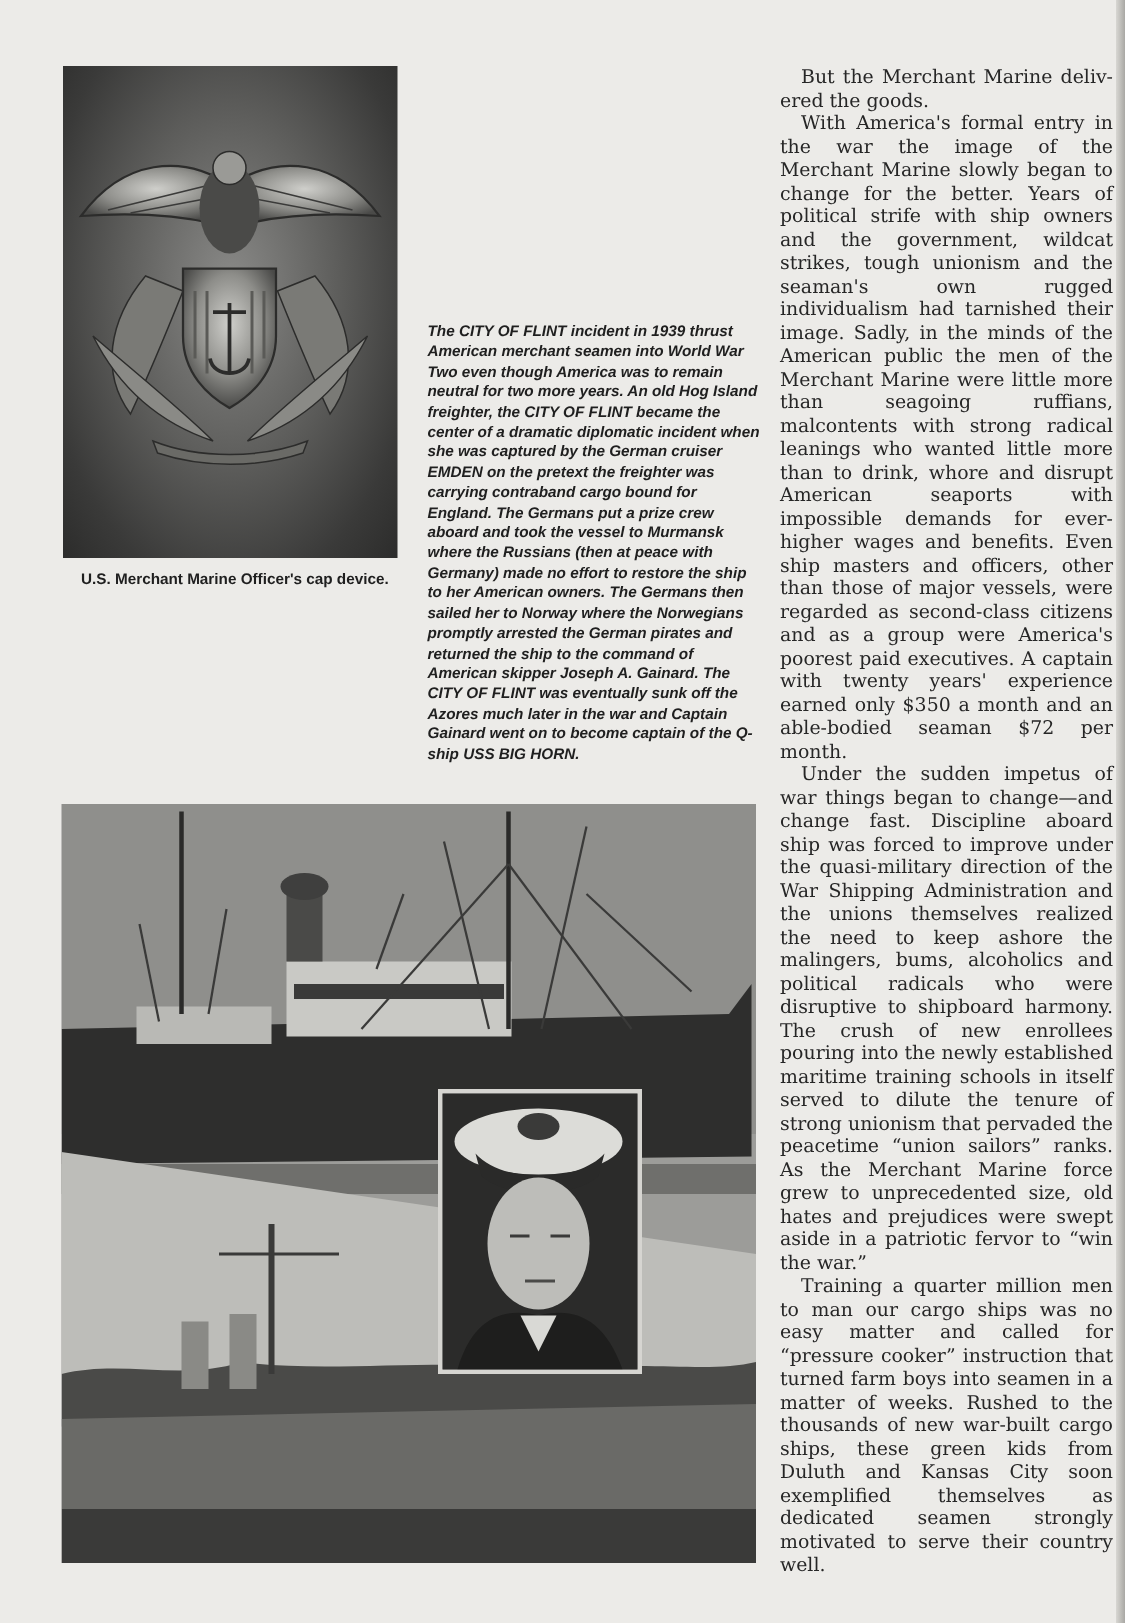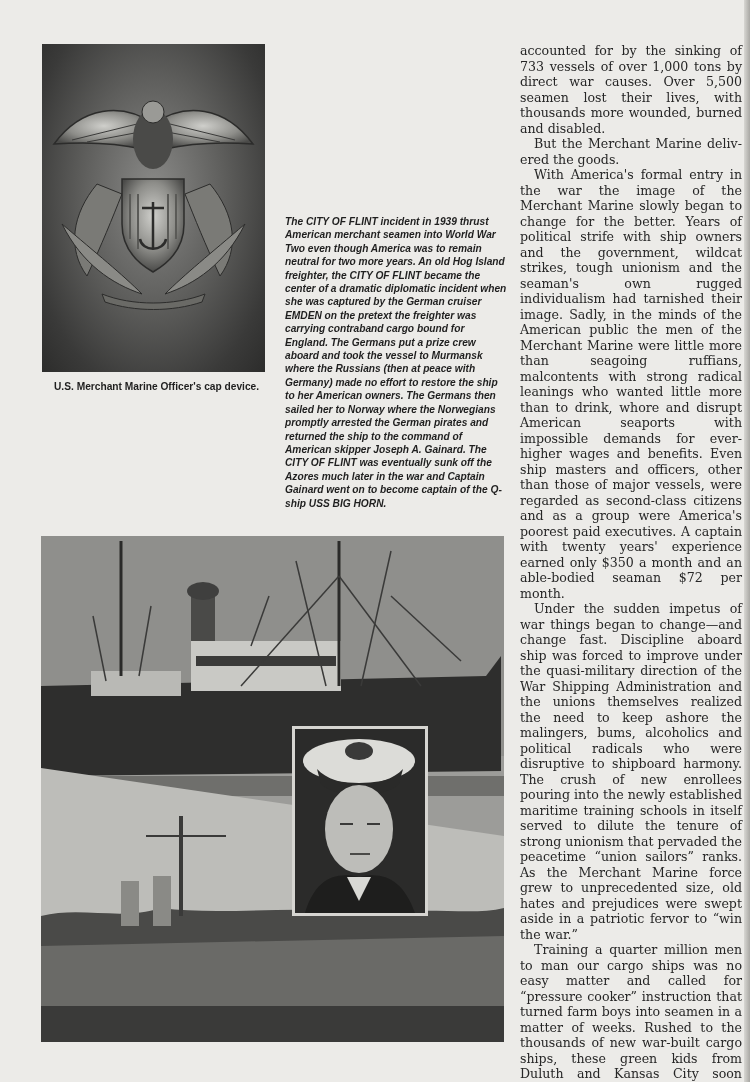--- a/index.html
+++ b/index.html
@@ -158,19 +158,18 @@
     <ellipse cx="64" cy="100" rx="34" ry="44" fill="#bdbdb9"></ellipse>
     <path d="M45 95 L58 95 M72 95 L85 95" stroke="#3a3a39" stroke-width="2"></path>
     <path d="M55 125 L75 125" stroke="#4a4a48" stroke-width="2"></path>
 
     <path d="M10 184 C 20 150, 40 142, 64 148 C 88 142, 108 150, 120 184 Z" fill="#1e1e1d"></path>
     <path d="M52 148 L64 172 L76 148 Z" fill="#d9d9d5"></path>
   </svg>
 </div>
 
 <div id="article">
-  <p class="cont">accounted for by the sinking of 733 vessels of over 1,000 tons by direct war causes. Over 5,500 seamen lost their lives, with thousands more wounded, burned and disabled.</p>
   <p>But the Merchant Marine deliv­ered the goods.</p>
   <p>With America's formal entry in the war the image of the Merchant Marine slowly began to change for the better. Years of political strife with ship owners and the govern­ment, wildcat strikes, tough union­ism and the seaman's own rugged individualism had tarnished their image. Sadly, in the minds of the American public the men of the Merchant Marine were little more than seagoing ruffians, malcontents with strong radical leanings who wanted little more than to drink, whore and disrupt American seaports with impossible demands for ever-higher wages and benefits. Even ship masters and officers, other than those of major vessels, were regarded as second-class citizens and as a group were America's poorest paid execu­tives. A captain with twenty years' experience earned only $350 a month and an able-bodied seaman $72 per month.</p>
   <p>Under the sudden impetus of war things began to change—and change fast. Discipline aboard ship was forced to improve under the quasi-military direction of the War Ship­ping Administration and the unions themselves realized the need to keep ashore the malingers, bums, alcohol­ics and political radicals who were disruptive to shipboard harmony. The crush of new enrollees pouring into the newly established maritime training schools in itself served to dilute the tenure of strong unionism that pervaded the peacetime “union sailors” ranks. As the Merchant Ma­rine force grew to unprecedented size, old hates and prejudices were swept aside in a patriotic fervor to “win the war.”</p>
   <p>Training a quarter million men to man our cargo ships was no easy matter and called for “pressure cooker” instruction that turned farm boys into seamen in a matter of weeks. Rushed to the thousands of new war-built cargo ships, these green kids from Duluth and Kansas City soon exemplified themselves as dedicated seamen strongly motivated to serve their country well.</p>
 
 </div>
 
 </body></html>

